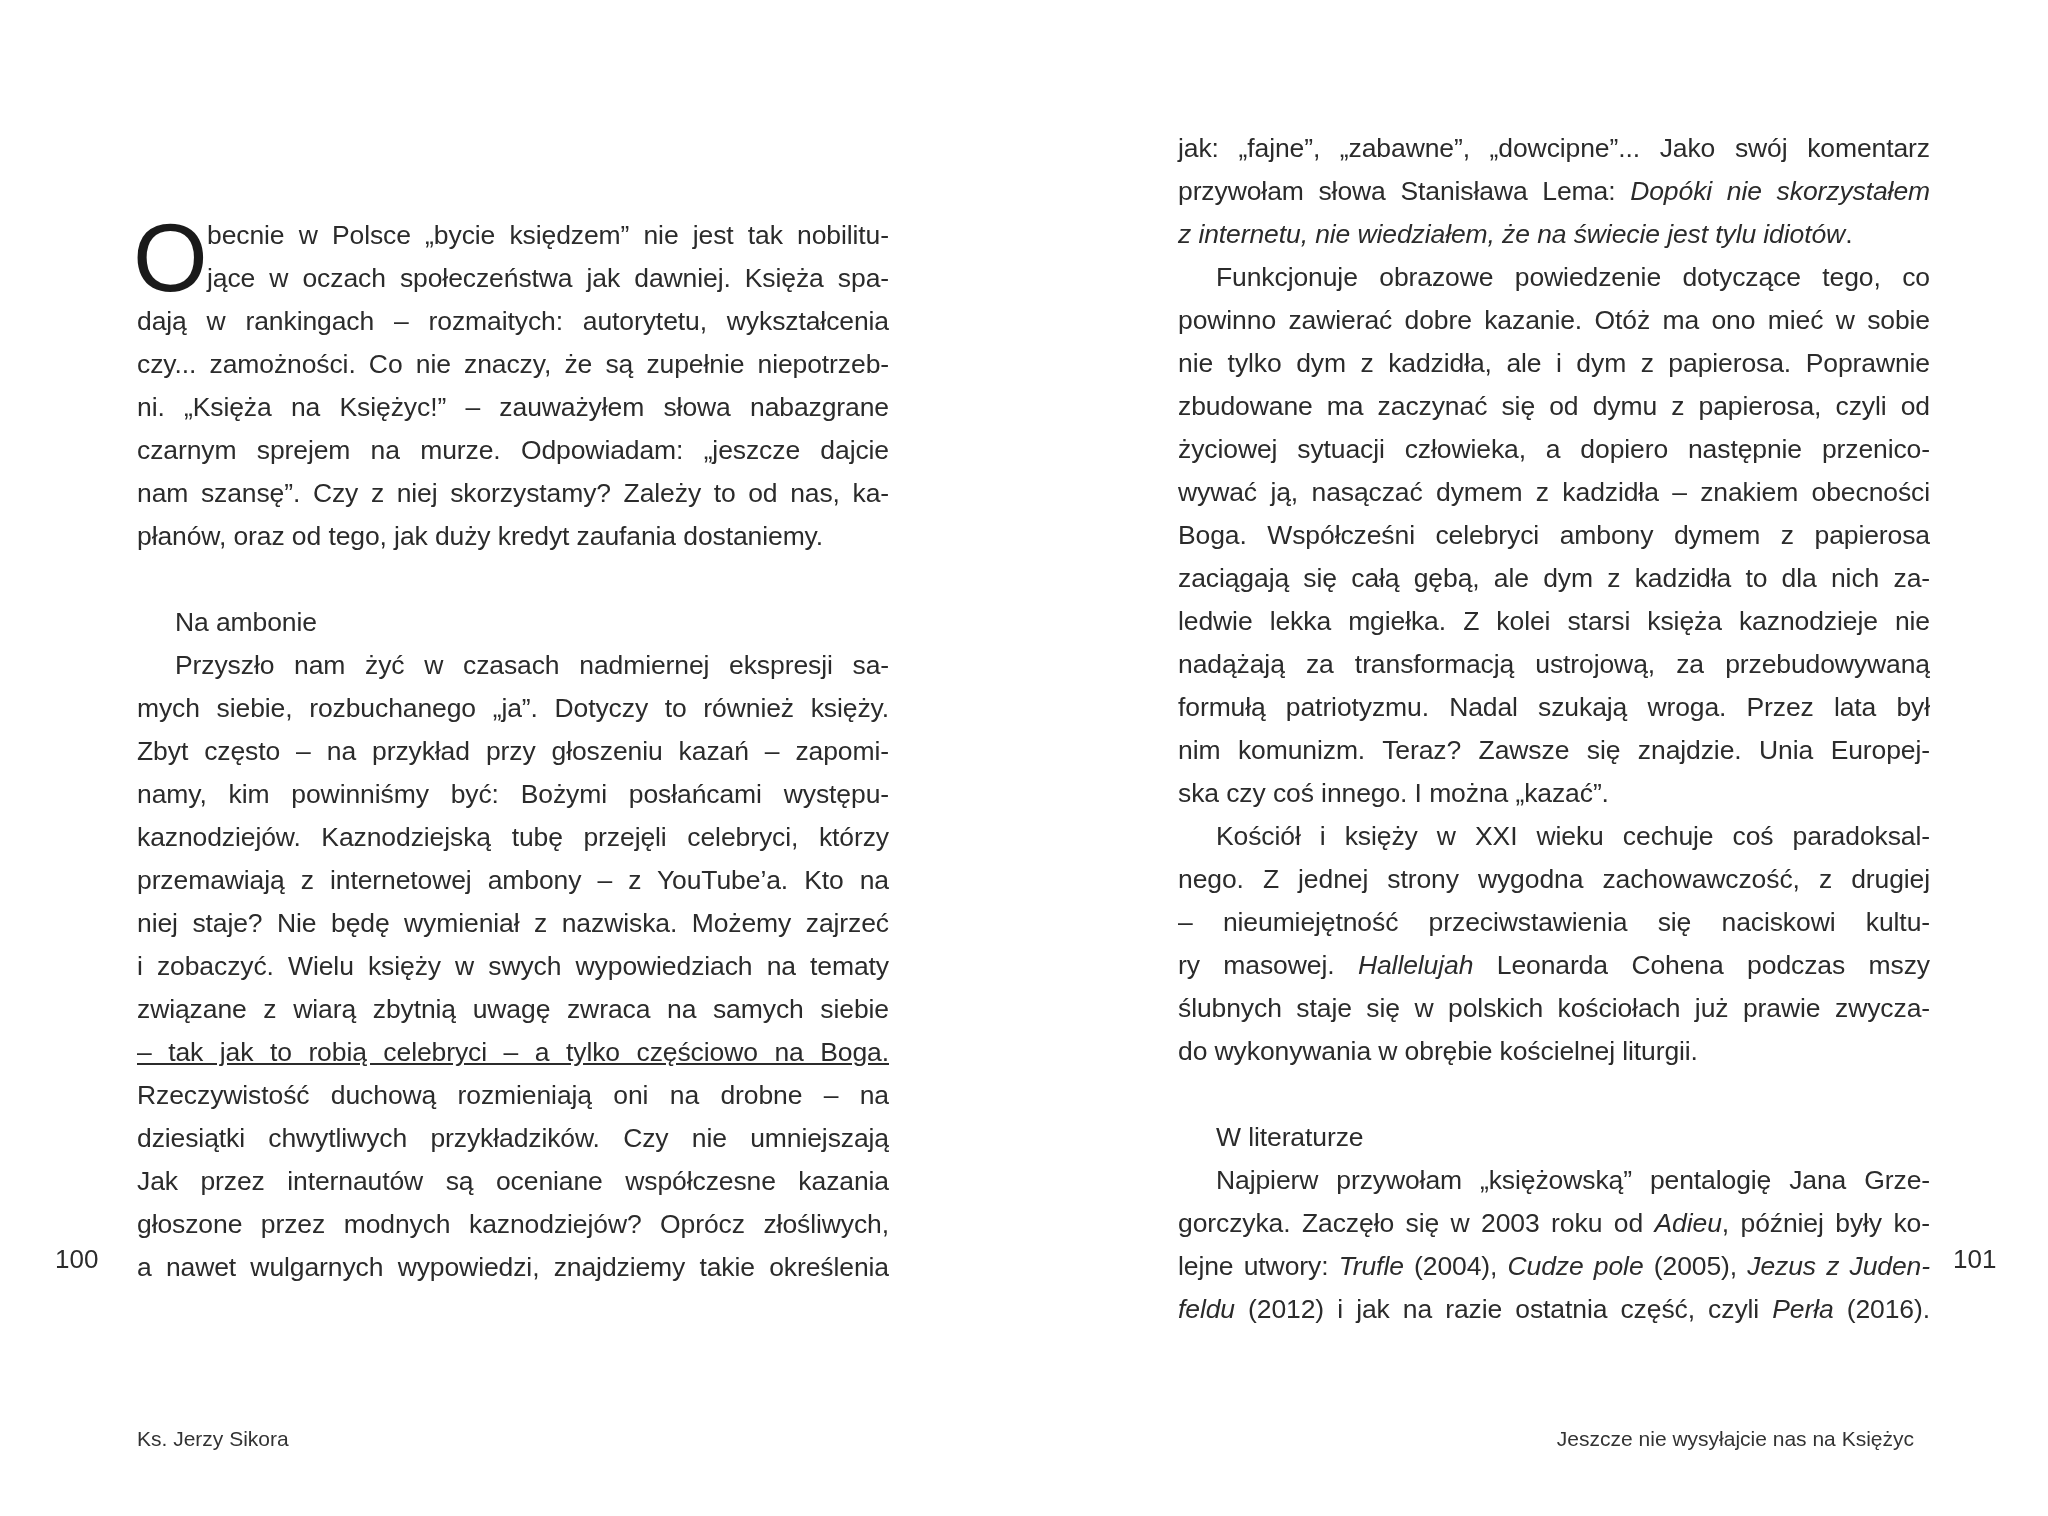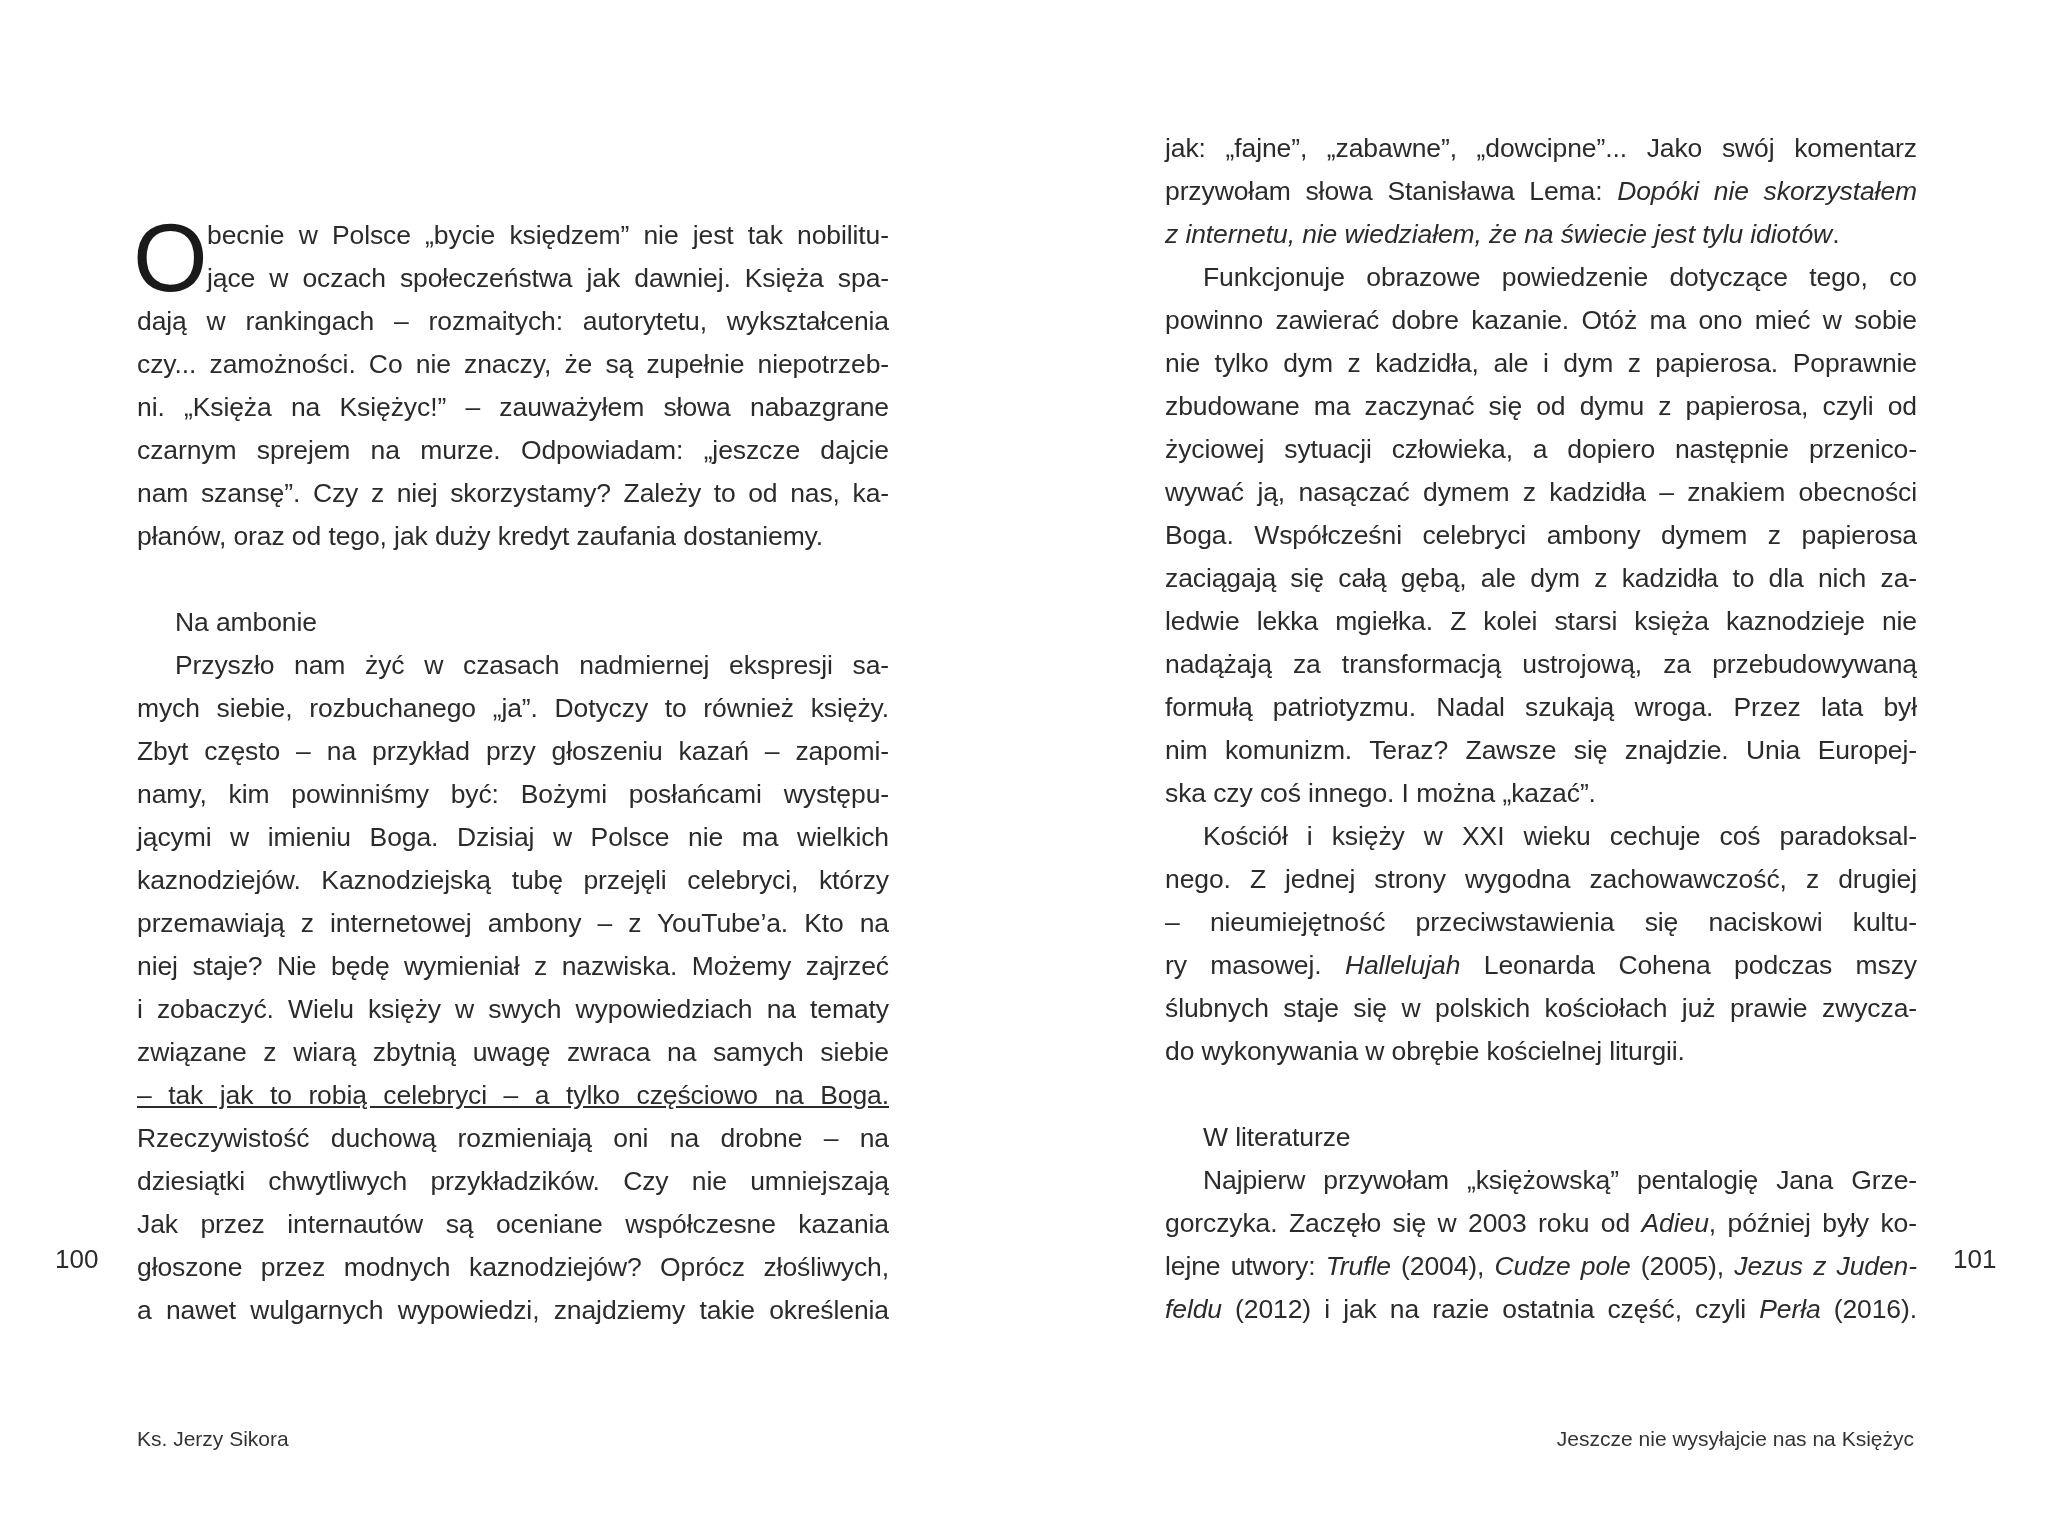--- a/index.html
+++ b/index.html
@@ -16,21 +16,21 @@
   .page-right { left: 1024px; width: 1024px; }
 
   .column {
     position: absolute;
     width: 752px;
     font-size: 26.5px;
     line-height: 43px;
     letter-spacing: -0.1px;
   }
   .page-left .column { left: 137px; top: 214px; }
-  .page-right .column { left: 141px; top: 127px; }
+  .page-right .column { left: 154px; top: 127px; }
 
   .line {
     display: block;
     white-space: nowrap;
     text-align: justify;
     text-align-last: justify;
     height: 43px;
     overflow: visible;
   }
   .line.last { text-align-last: left; }
@@ -86,21 +86,20 @@
       <span class="line" style="white-space: normal;">nam szansę”. Czy z niej skorzystamy? Zależy to od nas, ka-</span>
       <span class="line last" style="white-space: nowrap;">płanów, oraz od tego, jak duży kredyt zaufania dostaniemy.</span>
     </div>
     <span class="gap"></span>
     <span class="heading">Na ambonie</span>
     <div>
       <span class="line indent" style="white-space: normal;">Przyszło nam żyć w czasach nadmiernej ekspresji sa-</span>
       <span class="line" style="white-space: normal;">mych siebie, rozbuchanego „ja”. Dotyczy to również księży.</span>
       <span class="line" style="white-space: normal;">Zbyt często – na przykład przy głoszeniu kazań – zapomi-</span>
       <span class="line" style="white-space: normal;">namy, kim powinniśmy być: Bożymi posłańcami występu-</span>
-      <span class="line" style="white-space: normal;">jącymi w imieniu Boga. Dzisiaj w Polsce nie ma wielkich</span>
       <span class="line" style="white-space: normal;">kaznodziejów. Kaznodziejską tubę przejęli celebryci, którzy</span>
       <span class="line" style="white-space: normal;">przemawiają z internetowej ambony – z YouTube’a. Kto na</span>
       <span class="line" style="white-space: normal;">niej staje? Nie będę wymieniał z nazwiska. Możemy zajrzeć</span>
       <span class="line" style="white-space: normal;">i zobaczyć. Wielu księży w swych wypowiedziach na tematy</span>
       <span class="line" style="white-space: normal;">związane z wiarą zbytnią uwagę zwraca na samych siebie</span>
       <span class="line" style="white-space: normal; text-decoration: underline;">– tak jak to robią celebryci – a tylko częściowo na Boga.</span>
       <span class="line" style="white-space: normal;">Rzeczywistość duchową rozmieniają oni na drobne – na</span>
       <span class="line" style="white-space: normal;">dziesiątki chwytliwych przykładzików. Czy nie umniejszają</span>
       <span class="line" style="white-space: normal;">Jak przez internautów są oceniane współczesne kazania</span>
       <span class="line" style="white-space: normal;">głoszone przez modnych kaznodziejów? Oprócz złośliwych,</span>

